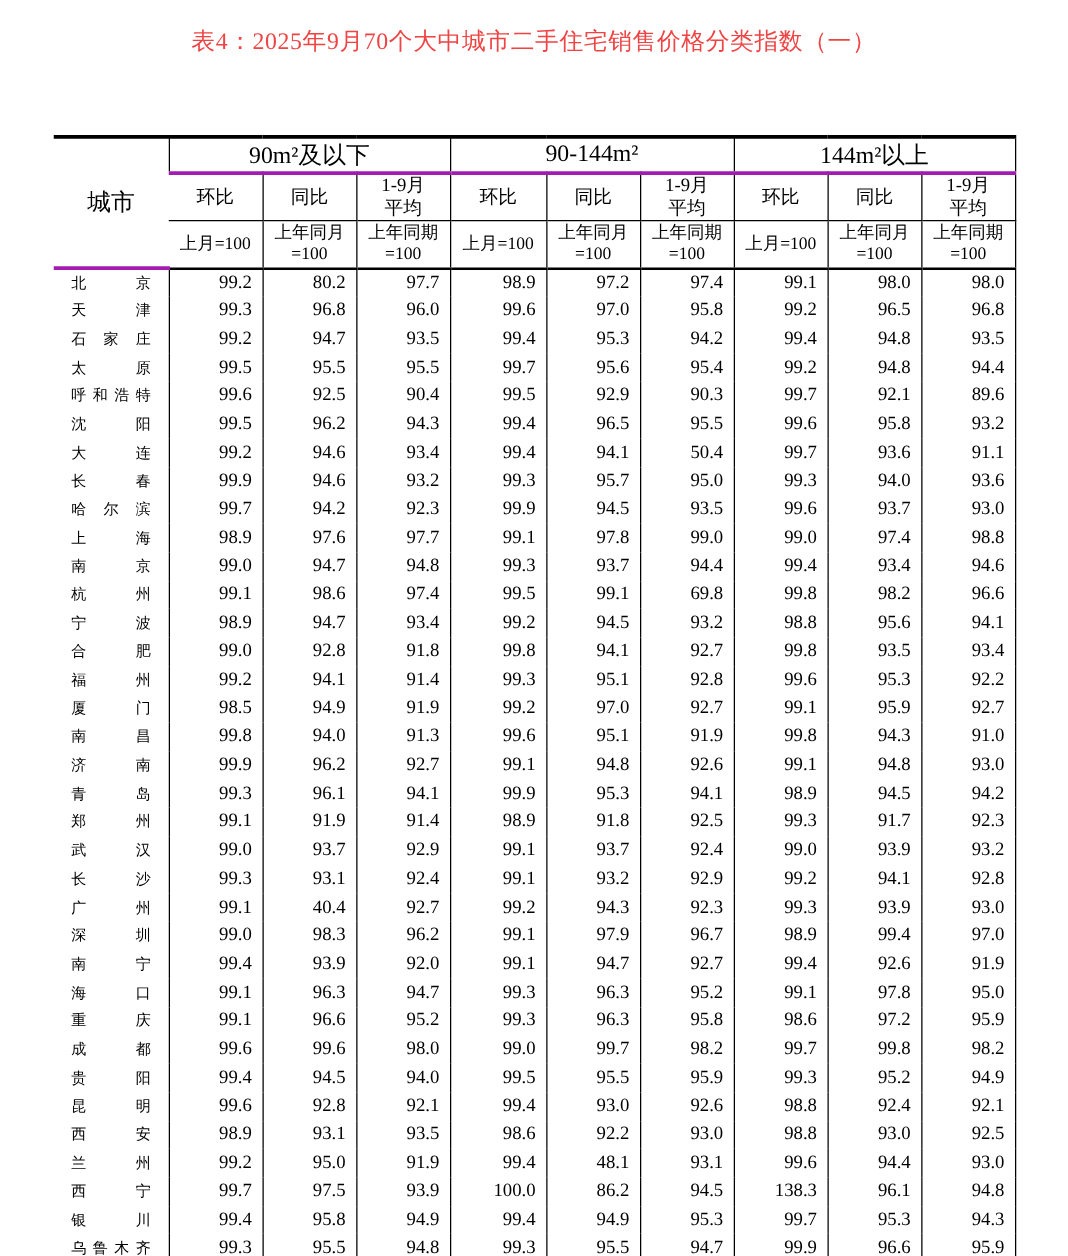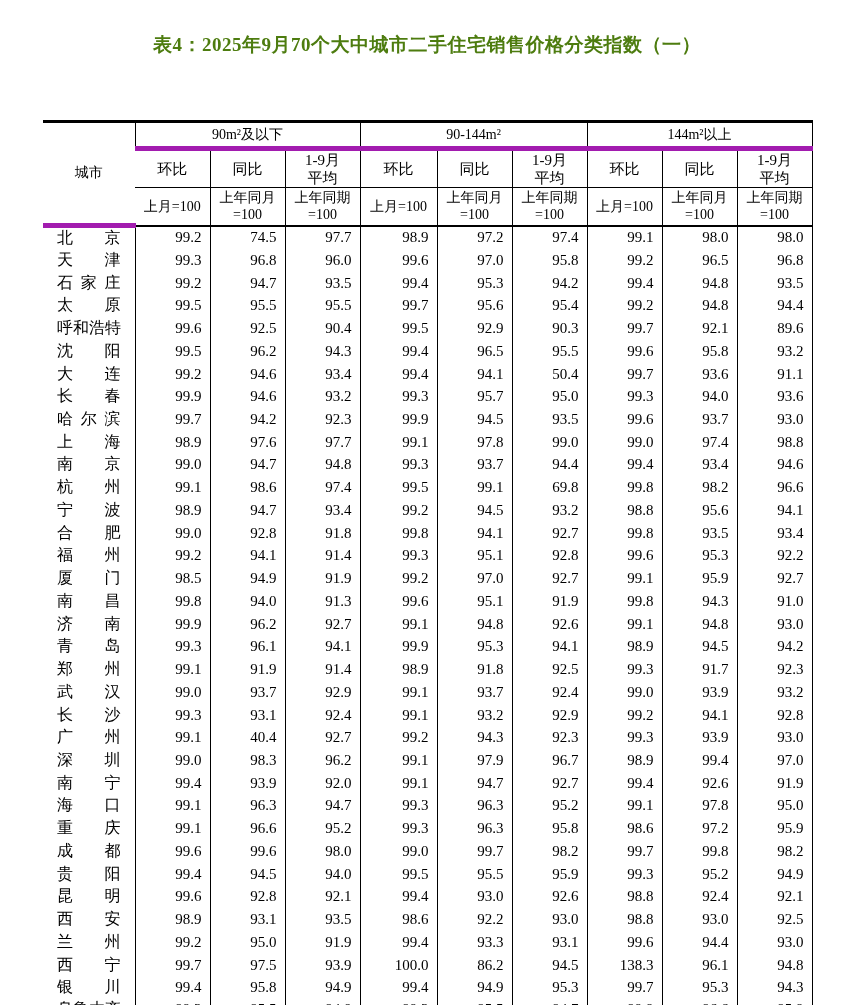--- a/index.html
+++ b/index.html
@@ -6,25 +6,25 @@
   html, body { background: #ffffff; }
   body {
     width: 854px;
     height: 1005px;
     font-family: "Liberation Serif", "DejaVu Serif", serif;
     color: #000000;
     overflow: hidden;
   }
   .page { width: 854px; height: 1005px; position: relative; }
   .title {
-    margin-top: 32px;
+    margin-top: 20px;
     text-align: center;
     font-size: 19px;
-    font-weight: bold;
-    color: #4d7c0f;
+    font-weight: normal;
+    color: #ef4444;
     letter-spacing: 0.5px;
   }
   table.stats {
     position: absolute;
     left: 43px;
     top: 88px;
     width: 769px;
     border-collapse: collapse;
     table-layout: fixed;
     border-top: 3px solid #000;
@@ -33,31 +33,31 @@
   table.stats th, table.stats td {
     font-weight: normal;
     vertical-align: middle;
     overflow: hidden;
   }
   
   table.stats th + th, table.stats td + td { border-left: 1px solid #000; }
   table.stats th:last-child, table.stats td:last-child { border-right: 1px solid #000; }
 
   thead th { text-align: center; }
-  thead tr.group-row th { height: 27px; font-size: 14px; border-bottom: 5px solid #a21caf; }
+  thead tr.group-row th { height: 27px; font-size: 19px; border-bottom: 3px solid #a21caf; }
   thead tr.sub-row th { height: 38px; font-size: 15px; line-height: 18px; white-space: pre-line; border-bottom: 1px solid #000; }
   thead tr.base-row th { height: 38px; font-size: 14px; line-height: 17px; white-space: pre-line; border-bottom: 2px solid #000; }
   thead th.city-head {
     font-size: 16px;
     border-bottom: 2px solid #000;
     font-family: Liberation Serif, serif;
   }
   tbody td { height: 22.74px; }
   tbody td.city {
-    font-size: 16px;
+    font-size: 12px;
     text-align: justify;
     -moz-text-align-last: justify;
     text-align-last: justify;
     padding: 0 14px;
     white-space: nowrap;
   }
   tbody td.num {
     font-size: 15px;
     text-align: right;
     padding-right: 8px;
@@ -119,21 +119,21 @@
         <th>上年同月
 =100</th>
         <th>上年同期
 =100</th>
       </tr>
     </thead>
     <tbody>
         <tr>
           <td class="city">北京</td>
           <td class="num">99.2</td>
-          <td class="num">74.5</td>
+          <td class="num">80.2</td>
           <td class="num">97.7</td>
           <td class="num">98.9</td>
           <td class="num">97.2</td>
           <td class="num">97.4</td>
           <td class="num">99.1</td>
           <td class="num">98.0</td>
           <td class="num">98.0</td>
         </tr>
         <tr>
           <td class="city">天津</td>
@@ -494,21 +494,21 @@
           <td class="num">98.8</td>
           <td class="num">93.0</td>
           <td class="num">92.5</td>
         </tr>
         <tr>
           <td class="city">兰州</td>
           <td class="num">99.2</td>
           <td class="num">95.0</td>
           <td class="num">91.9</td>
           <td class="num">99.4</td>
-          <td class="num">93.3</td>
+          <td class="num">48.1</td>
           <td class="num">93.1</td>
           <td class="num">99.6</td>
           <td class="num">94.4</td>
           <td class="num">93.0</td>
         </tr>
         <tr>
           <td class="city">西宁</td>
           <td class="num">99.7</td>
           <td class="num">97.5</td>
           <td class="num">93.9</td>

